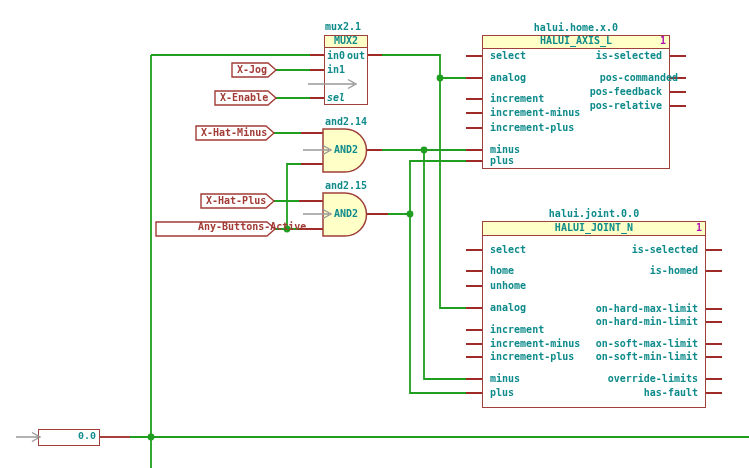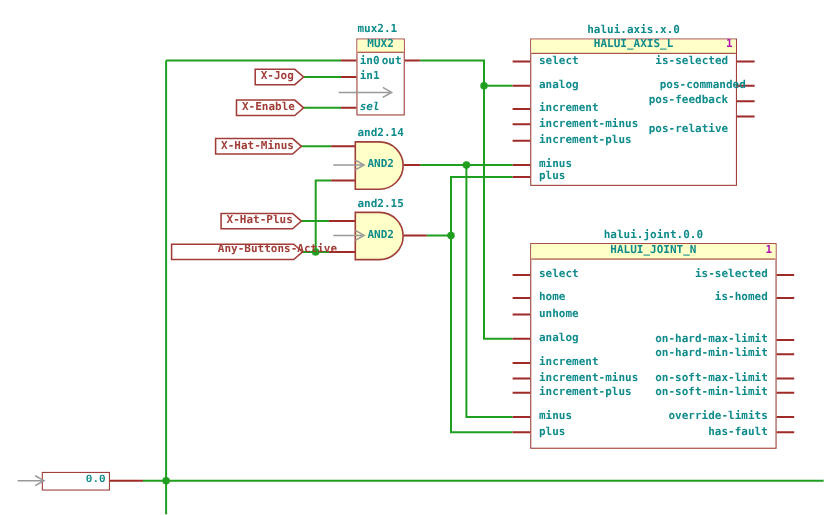--- a/index.html
+++ b/index.html
@@ -90,36 +90,36 @@
   <div class="t" style="left:327px;top:56px;">in0</div>
   <div class="t" style="right:384px;top:56px;">out</div>
   <div class="t" style="left:327px;top:70px;">in1</div>
   <div class="t" style="left:327px;top:98px;font-style:italic;">sel</div>
 
   <div class="t" style="left:325px;top:122px;">and2.14</div>
   <div class="t" style="left:334px;top:150px;">AND2</div>
   <div class="t" style="left:325px;top:186px;">and2.15</div>
   <div class="t" style="left:334px;top:214px;">AND2</div>
 
-  <div class="t ctr" style="left:576px;top:28px;">halui.axis.x.0</div>
+  <div class="t ctr" style="left:576px;top:28px;">halui.home.x.0</div>
   <div class="t ctr" style="left:576px;top:41px;">HALUI_AXIS_L</div>
   <div class="t mag" style="right:83px;top:41px;">1</div>
 
   <div class="t" style="left:490px;top:56px;">select</div>
   <div class="t" style="left:490px;top:78px;">analog</div>
   <div class="t" style="left:490px;top:99px;">increment</div>
   <div class="t" style="left:490px;top:113px;">increment-minus</div>
   <div class="t" style="left:490px;top:128px;">increment-plus</div>
   <div class="t" style="left:490px;top:150px;">minus</div>
   <div class="t" style="left:490px;top:161px;">plus</div>
 
   <div class="t" style="right:87px;top:56px;">is-selected</div>
   <div class="t" style="right:71px;top:78px;">pos-commanded</div>
   <div class="t" style="right:87px;top:92px;">pos-feedback</div>
-  <div class="t" style="right:87px;top:106px;margin-top:12px;">pos-relative</div>
+  <div class="t" style="right:87px;top:106px;">pos-relative</div>
 
   <div class="t ctr" style="left:594px;top:214px;text-align:center;">halui.joint.0.0</div>
   <div class="t ctr" style="left:594px;top:228px;">HALUI_JOINT_N</div>
   <div class="t mag" style="right:47px;top:228px;">1</div>
 
   <div class="t" style="left:490px;top:250px;">select</div>
   <div class="t" style="left:490px;top:271px;">home</div>
   <div class="t" style="left:490px;top:286px;">unhome</div>
   <div class="t" style="left:490px;top:308px;">analog</div>
   <div class="t" style="left:490px;top:330px;">increment</div>

